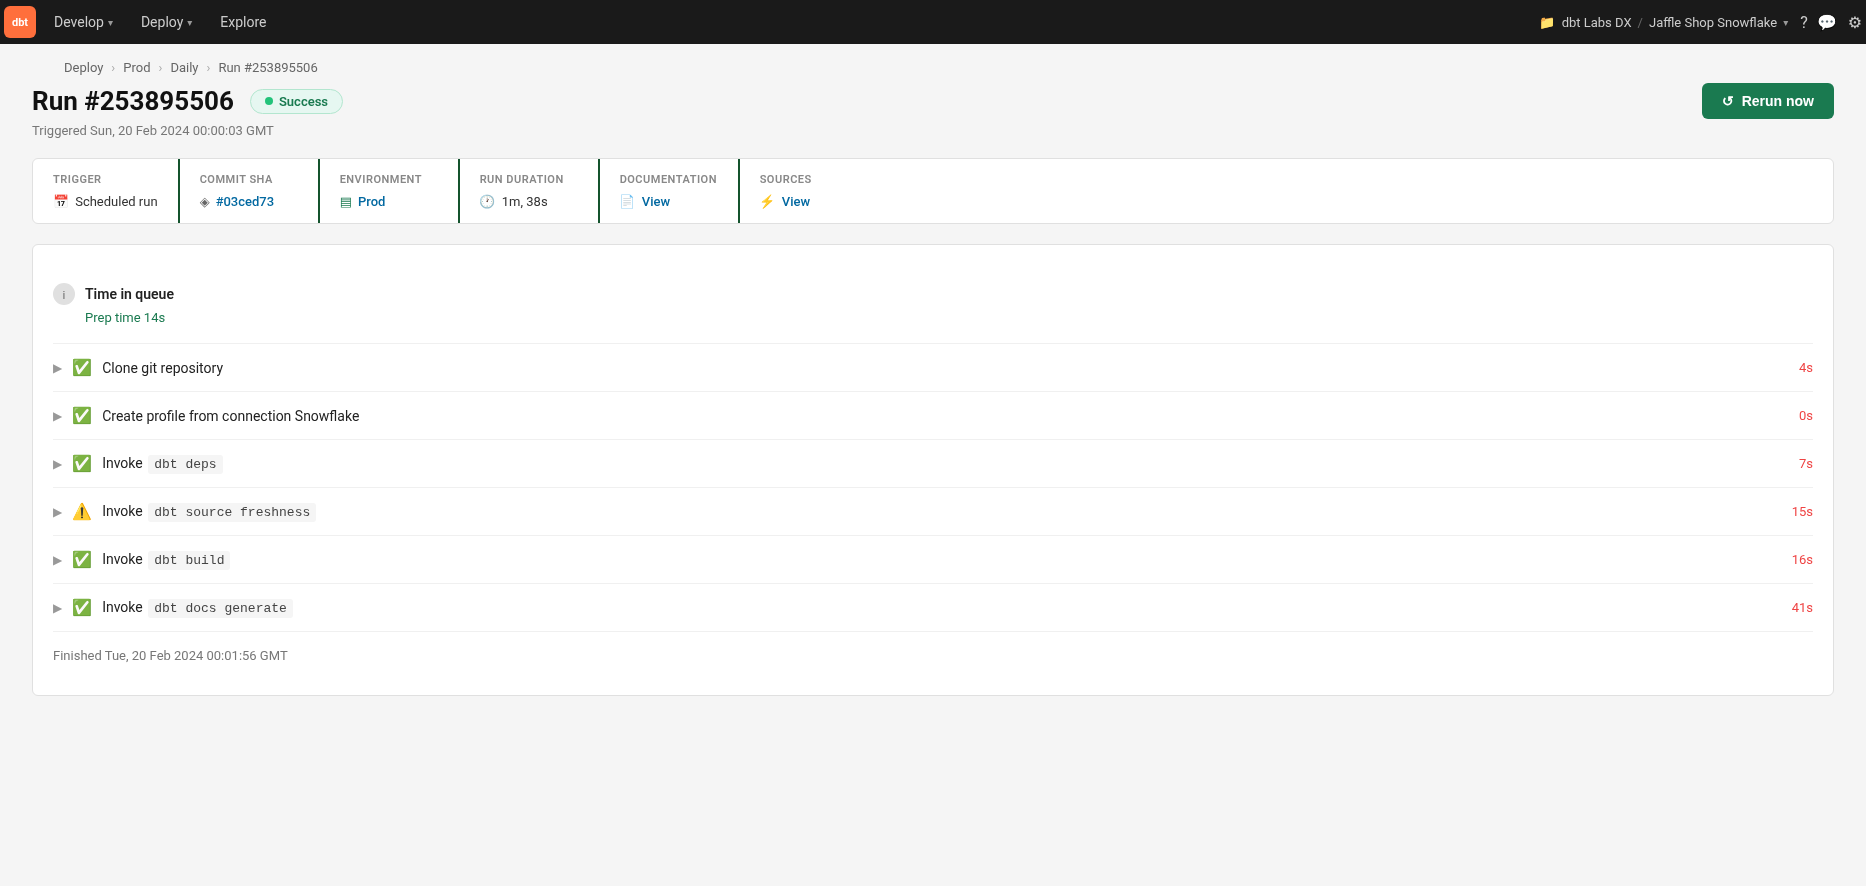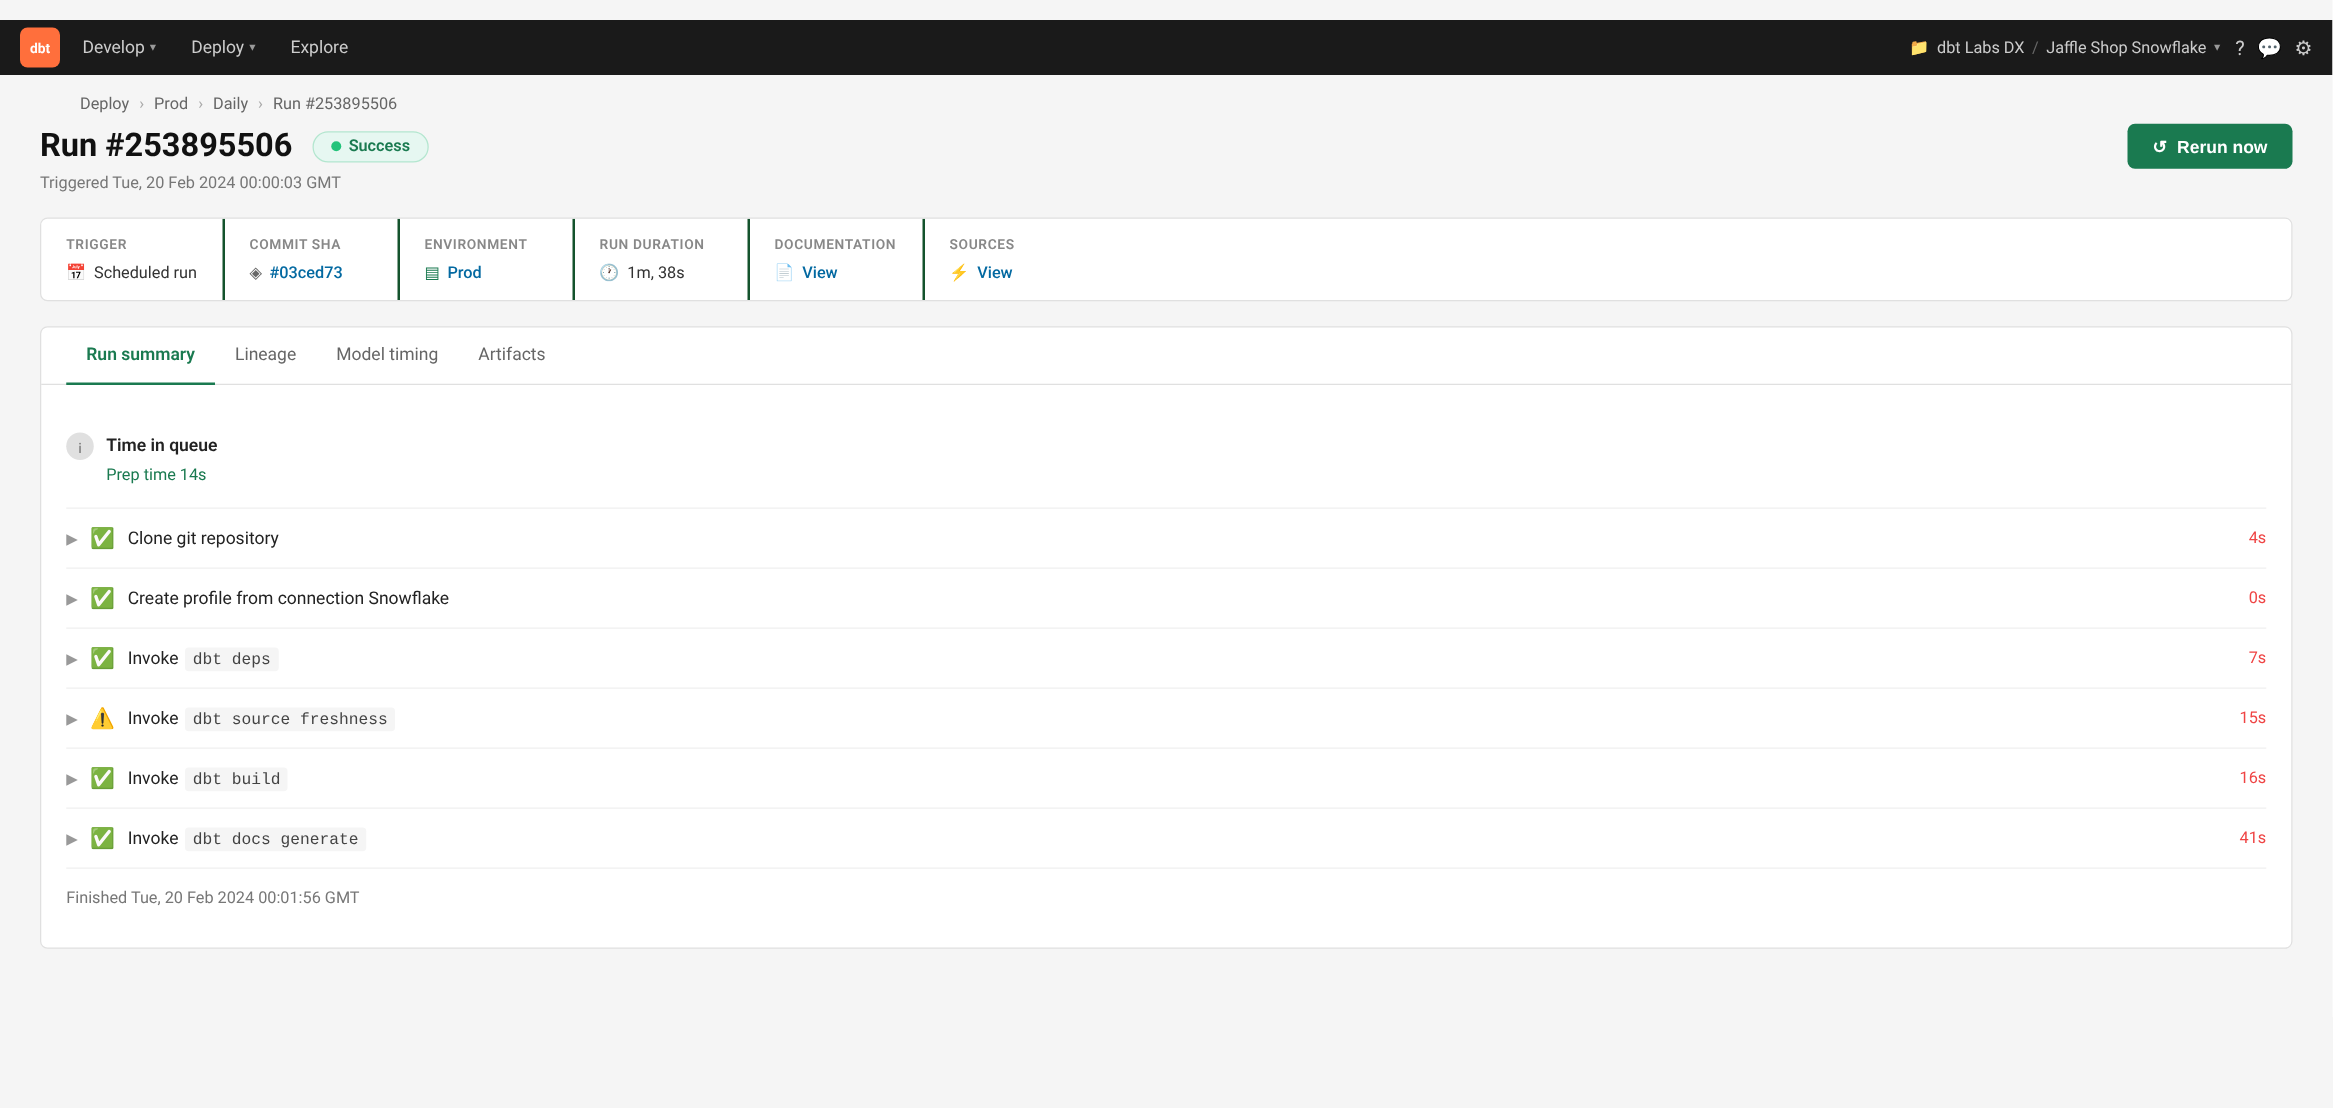--- a/index.html
+++ b/index.html
@@ -5,23 +5,22 @@
     * { box-sizing: border-box; margin: 0; padding: 0; }
     body { font-family: -apple-system, BlinkMacSystemFont, 'Segoe UI', Roboto, sans-serif; background: #f5f5f5; color: #333; font-size: 14px; }
 
     
     .topnav {
       background: #1a1a1a;
       color: #fff;
       height: 44px;
       display: flex;
       align-items: center;
-      padding: 0 16px;
+      padding: 0 4px;
       justify-content: space-between;
-      margin-top: 16px;
     }
     .topnav-left { display: flex; align-items: center; gap: 8px; }
     .dbt-logo {
       width: 32px; height: 32px;
       background: #ff6f3c;
       border-radius: 6px;
       display: flex; align-items: center; justify-content: center;
       color: white; font-weight: bold; font-size: 11px;
     }
     .nav-item {
@@ -176,21 +175,21 @@
         <span class="status-dot"></span>
         <span>Success</span>
       </span>
     </div>
     <button class="rerun-btn">
       <span>↺</span>
       <span>Rerun now</span>
     </button>
   </div>
 
-  <p class="triggered-text">Triggered Tue, 20 Feb 2024 00:00:03 GMT</p>
+  <p class="triggered-text">Triggered Sun, 20 Feb 2024 00:00:03 GMT</p>
 
   <div class="metadata-row">
     <div class="meta-cell">
       <div class="meta-label">Trigger</div>
       <div class="meta-value">
         <span>📅</span>
         <span>Scheduled run</span>
       </div>
     </div>
     <div class="meta-cell">
@@ -224,26 +223,20 @@
     <div class="meta-cell">
       <div class="meta-label">Sources</div>
       <div class="meta-value">
         <span style="color:#1a7a50;">⚡</span>
         <a href="#">View</a>
       </div>
     </div>
   </div>
 
   <div class="tabs-container">
-    <div class="tabs">
-      <div class="tab active">Run summary</div>
-      <div class="tab">Lineage</div>
-      <div class="tab">Model timing</div>
-      <div class="tab">Artifacts</div>
-    </div>
 
     <div class="tab-content">
 
       <div class="queue-item">
         <div class="queue-header">
           <div class="queue-icon">ℹ</div>
           <span class="queue-name">Time in queue</span>
         </div>
         <div class="prep-time">
           <a href="#">Prep time 14s</a>

